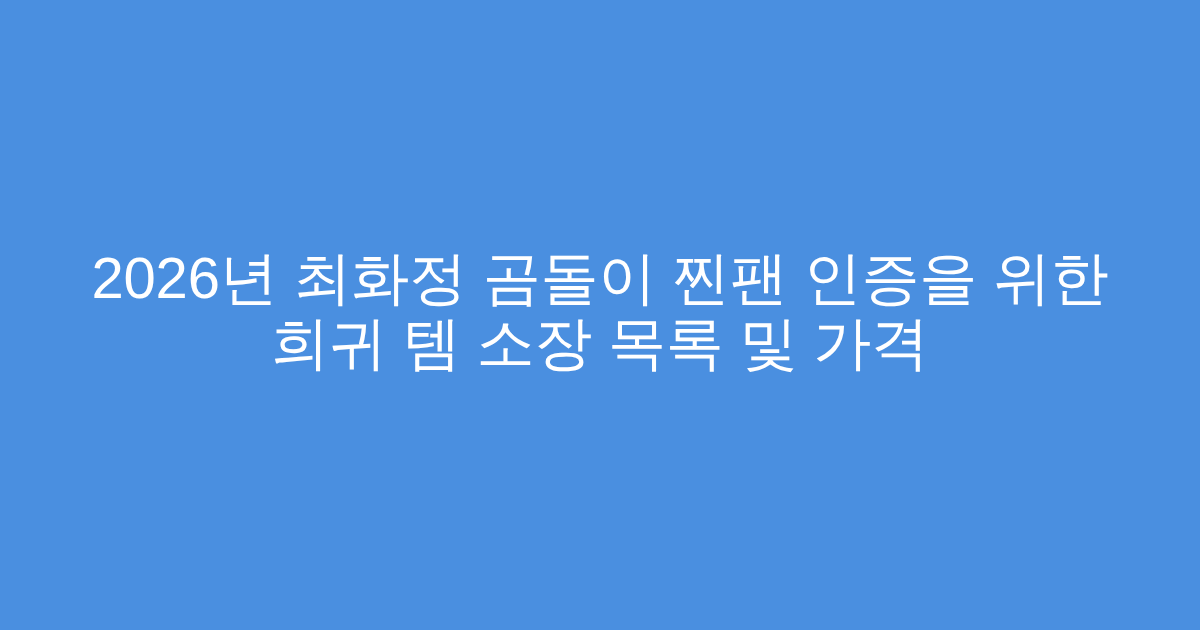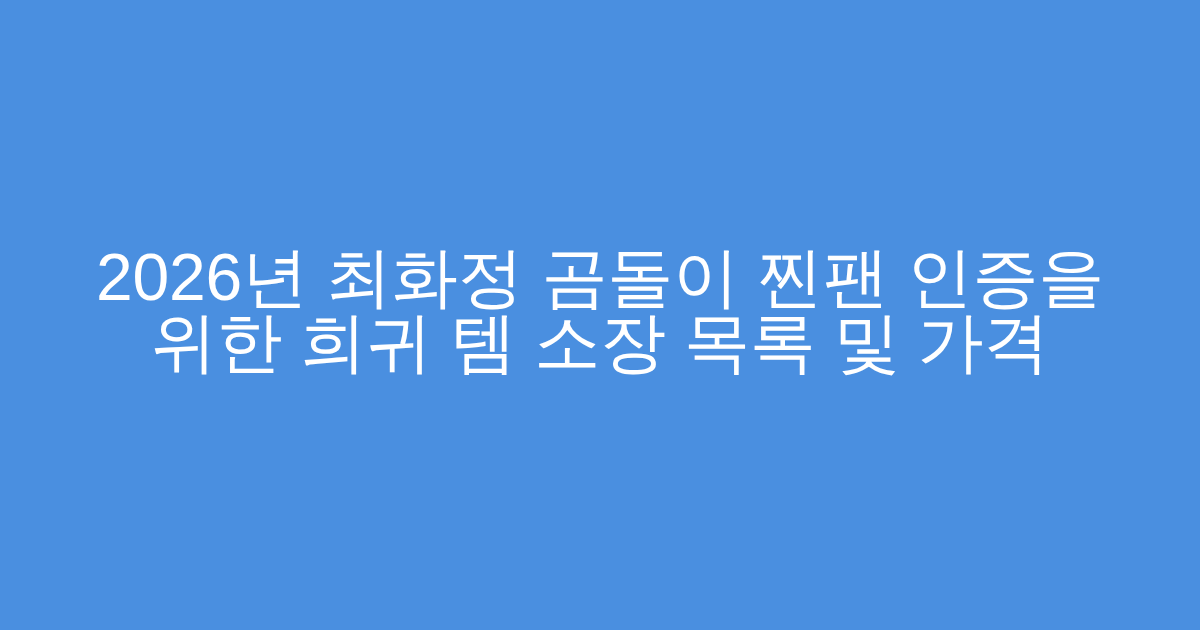--- a/index.html
+++ b/index.html
@@ -26,21 +26,21 @@
     padding: 0 88px;
     position: relative;
   }
 
   .og-title {
     margin: 0;
     width: 100%;
     text-align: center;
     color: #ffffff;
     font-family: "Liberation Sans", "DejaVu Sans", sans-serif;
-    font-size: 66px;
+    font-size: 58px;
     font-weight: 400;
     line-height: 65px;
     letter-spacing: -0.2px;
     word-break: keep-all;
     white-space: pre-wrap;
     -webkit-font-smoothing: antialiased;
     transform: translateY(-5px);
   }
 </style>
 </head>

